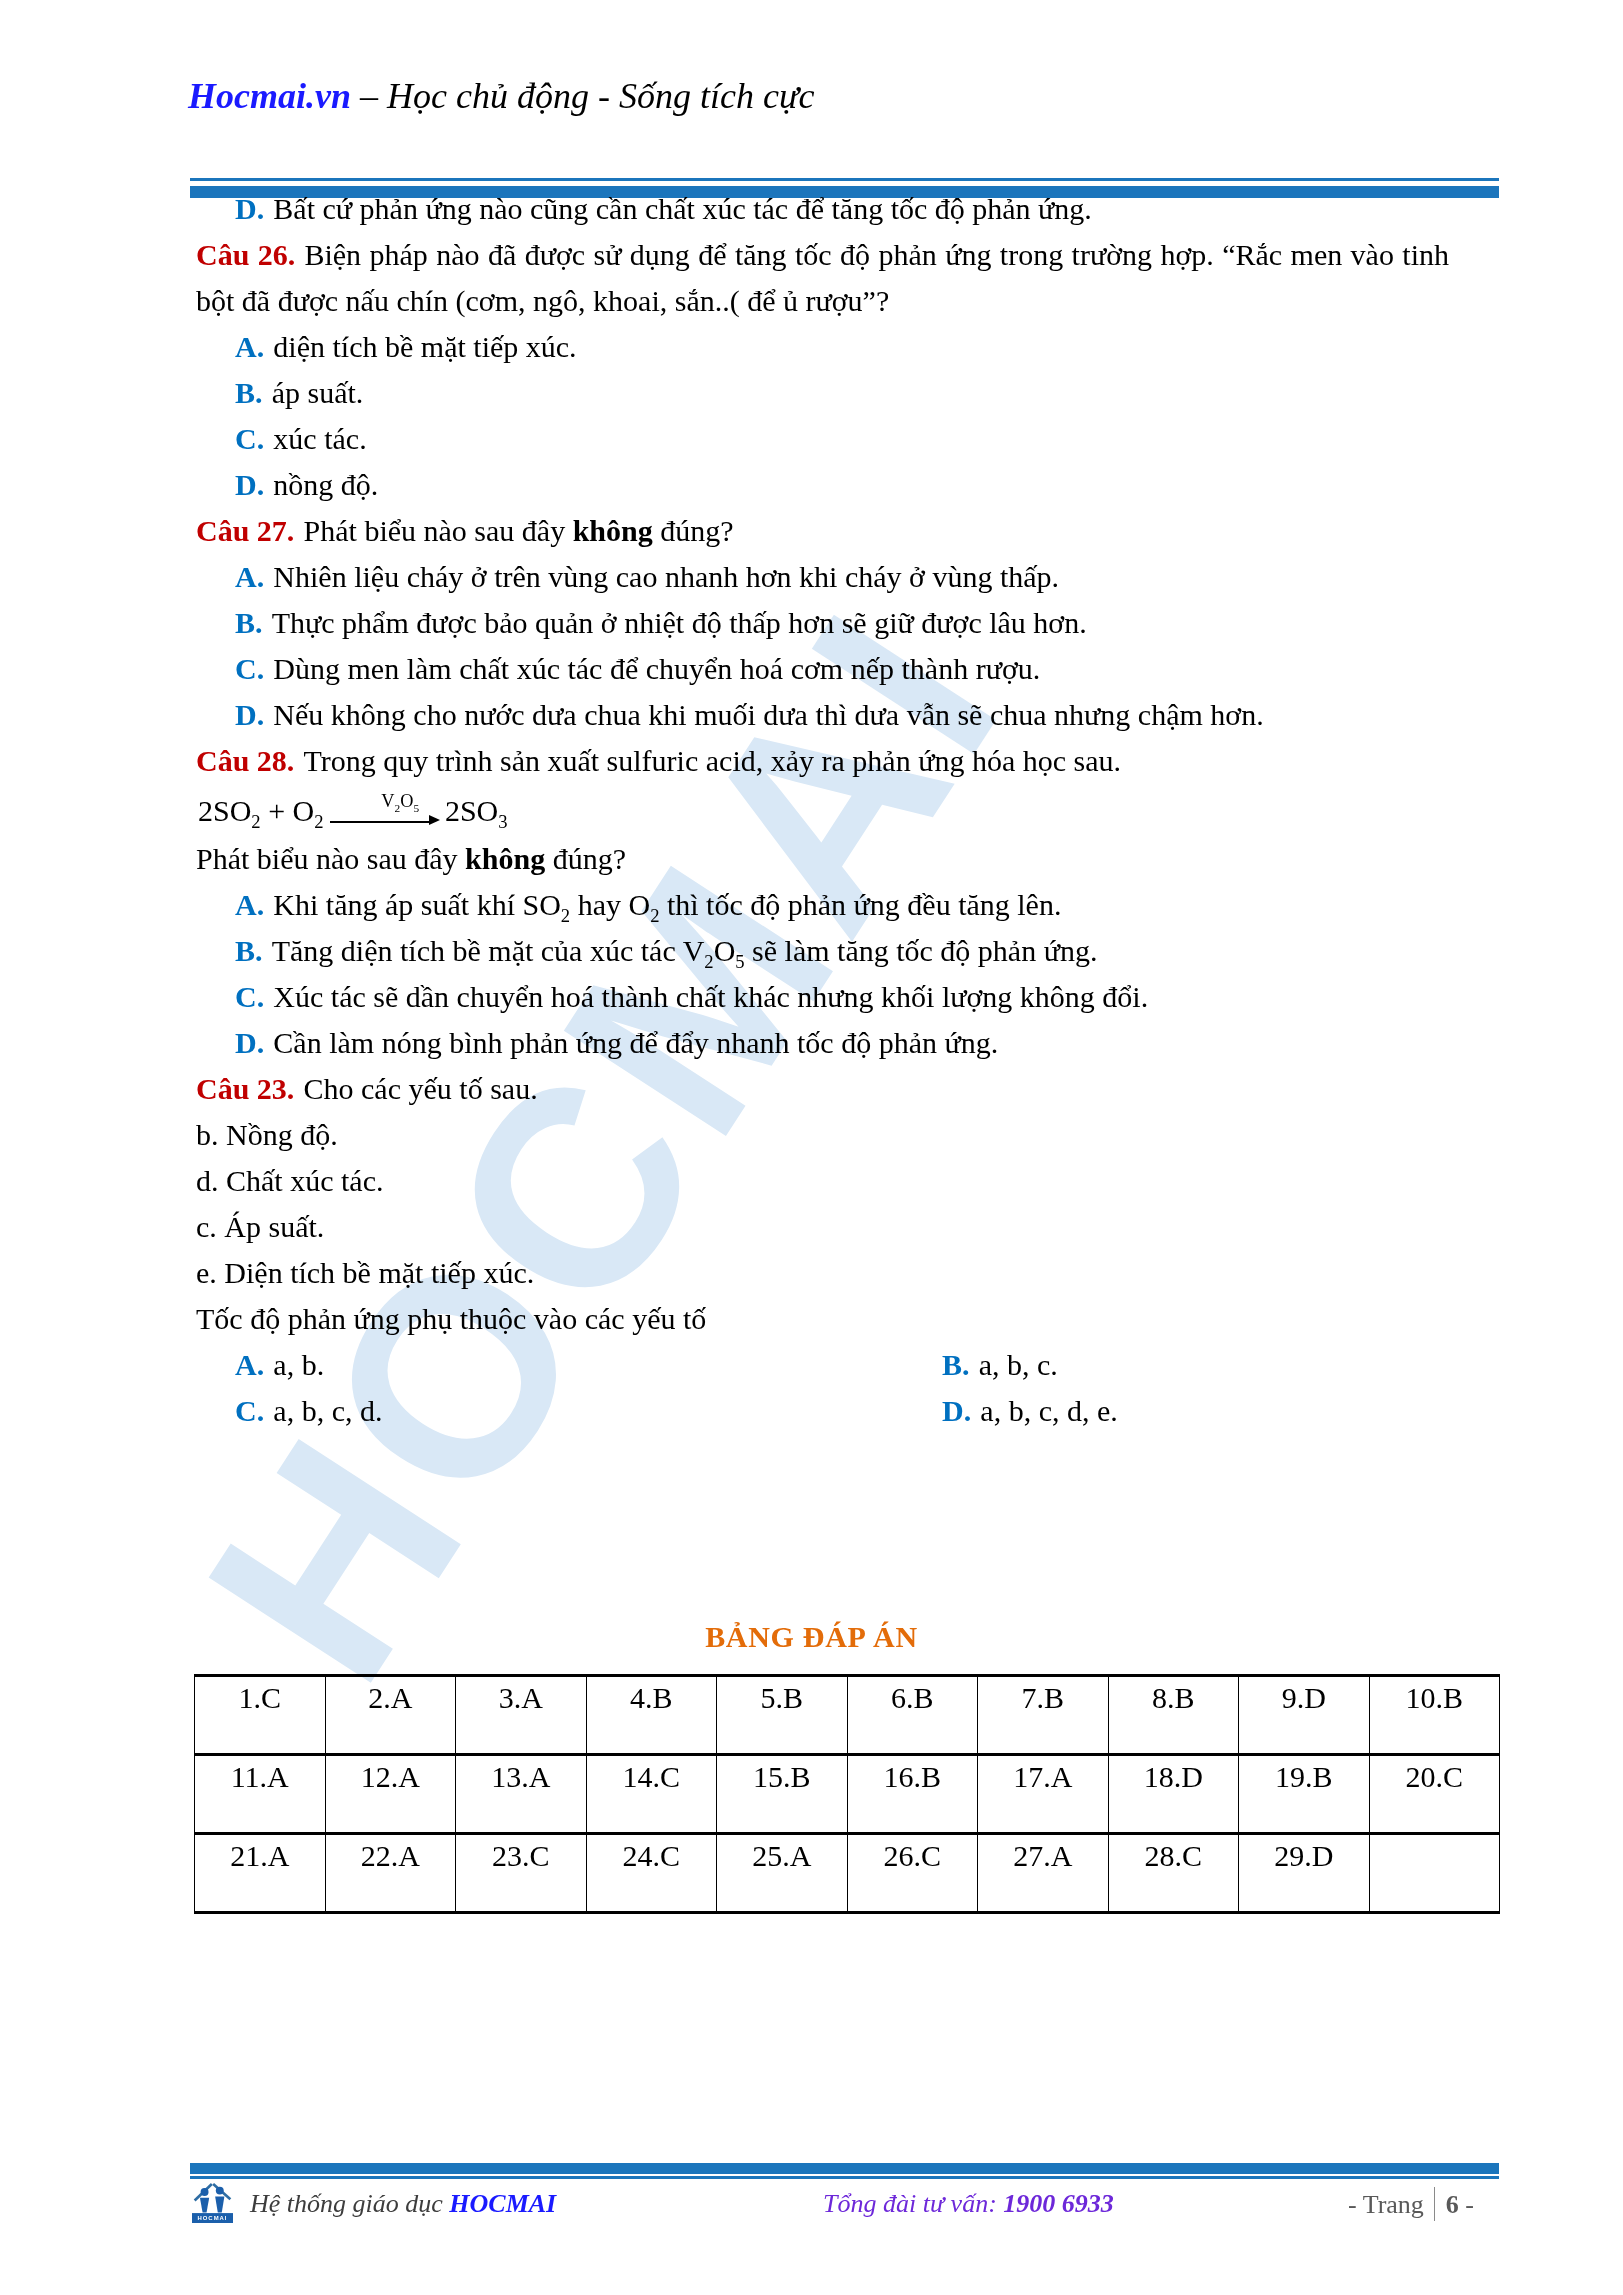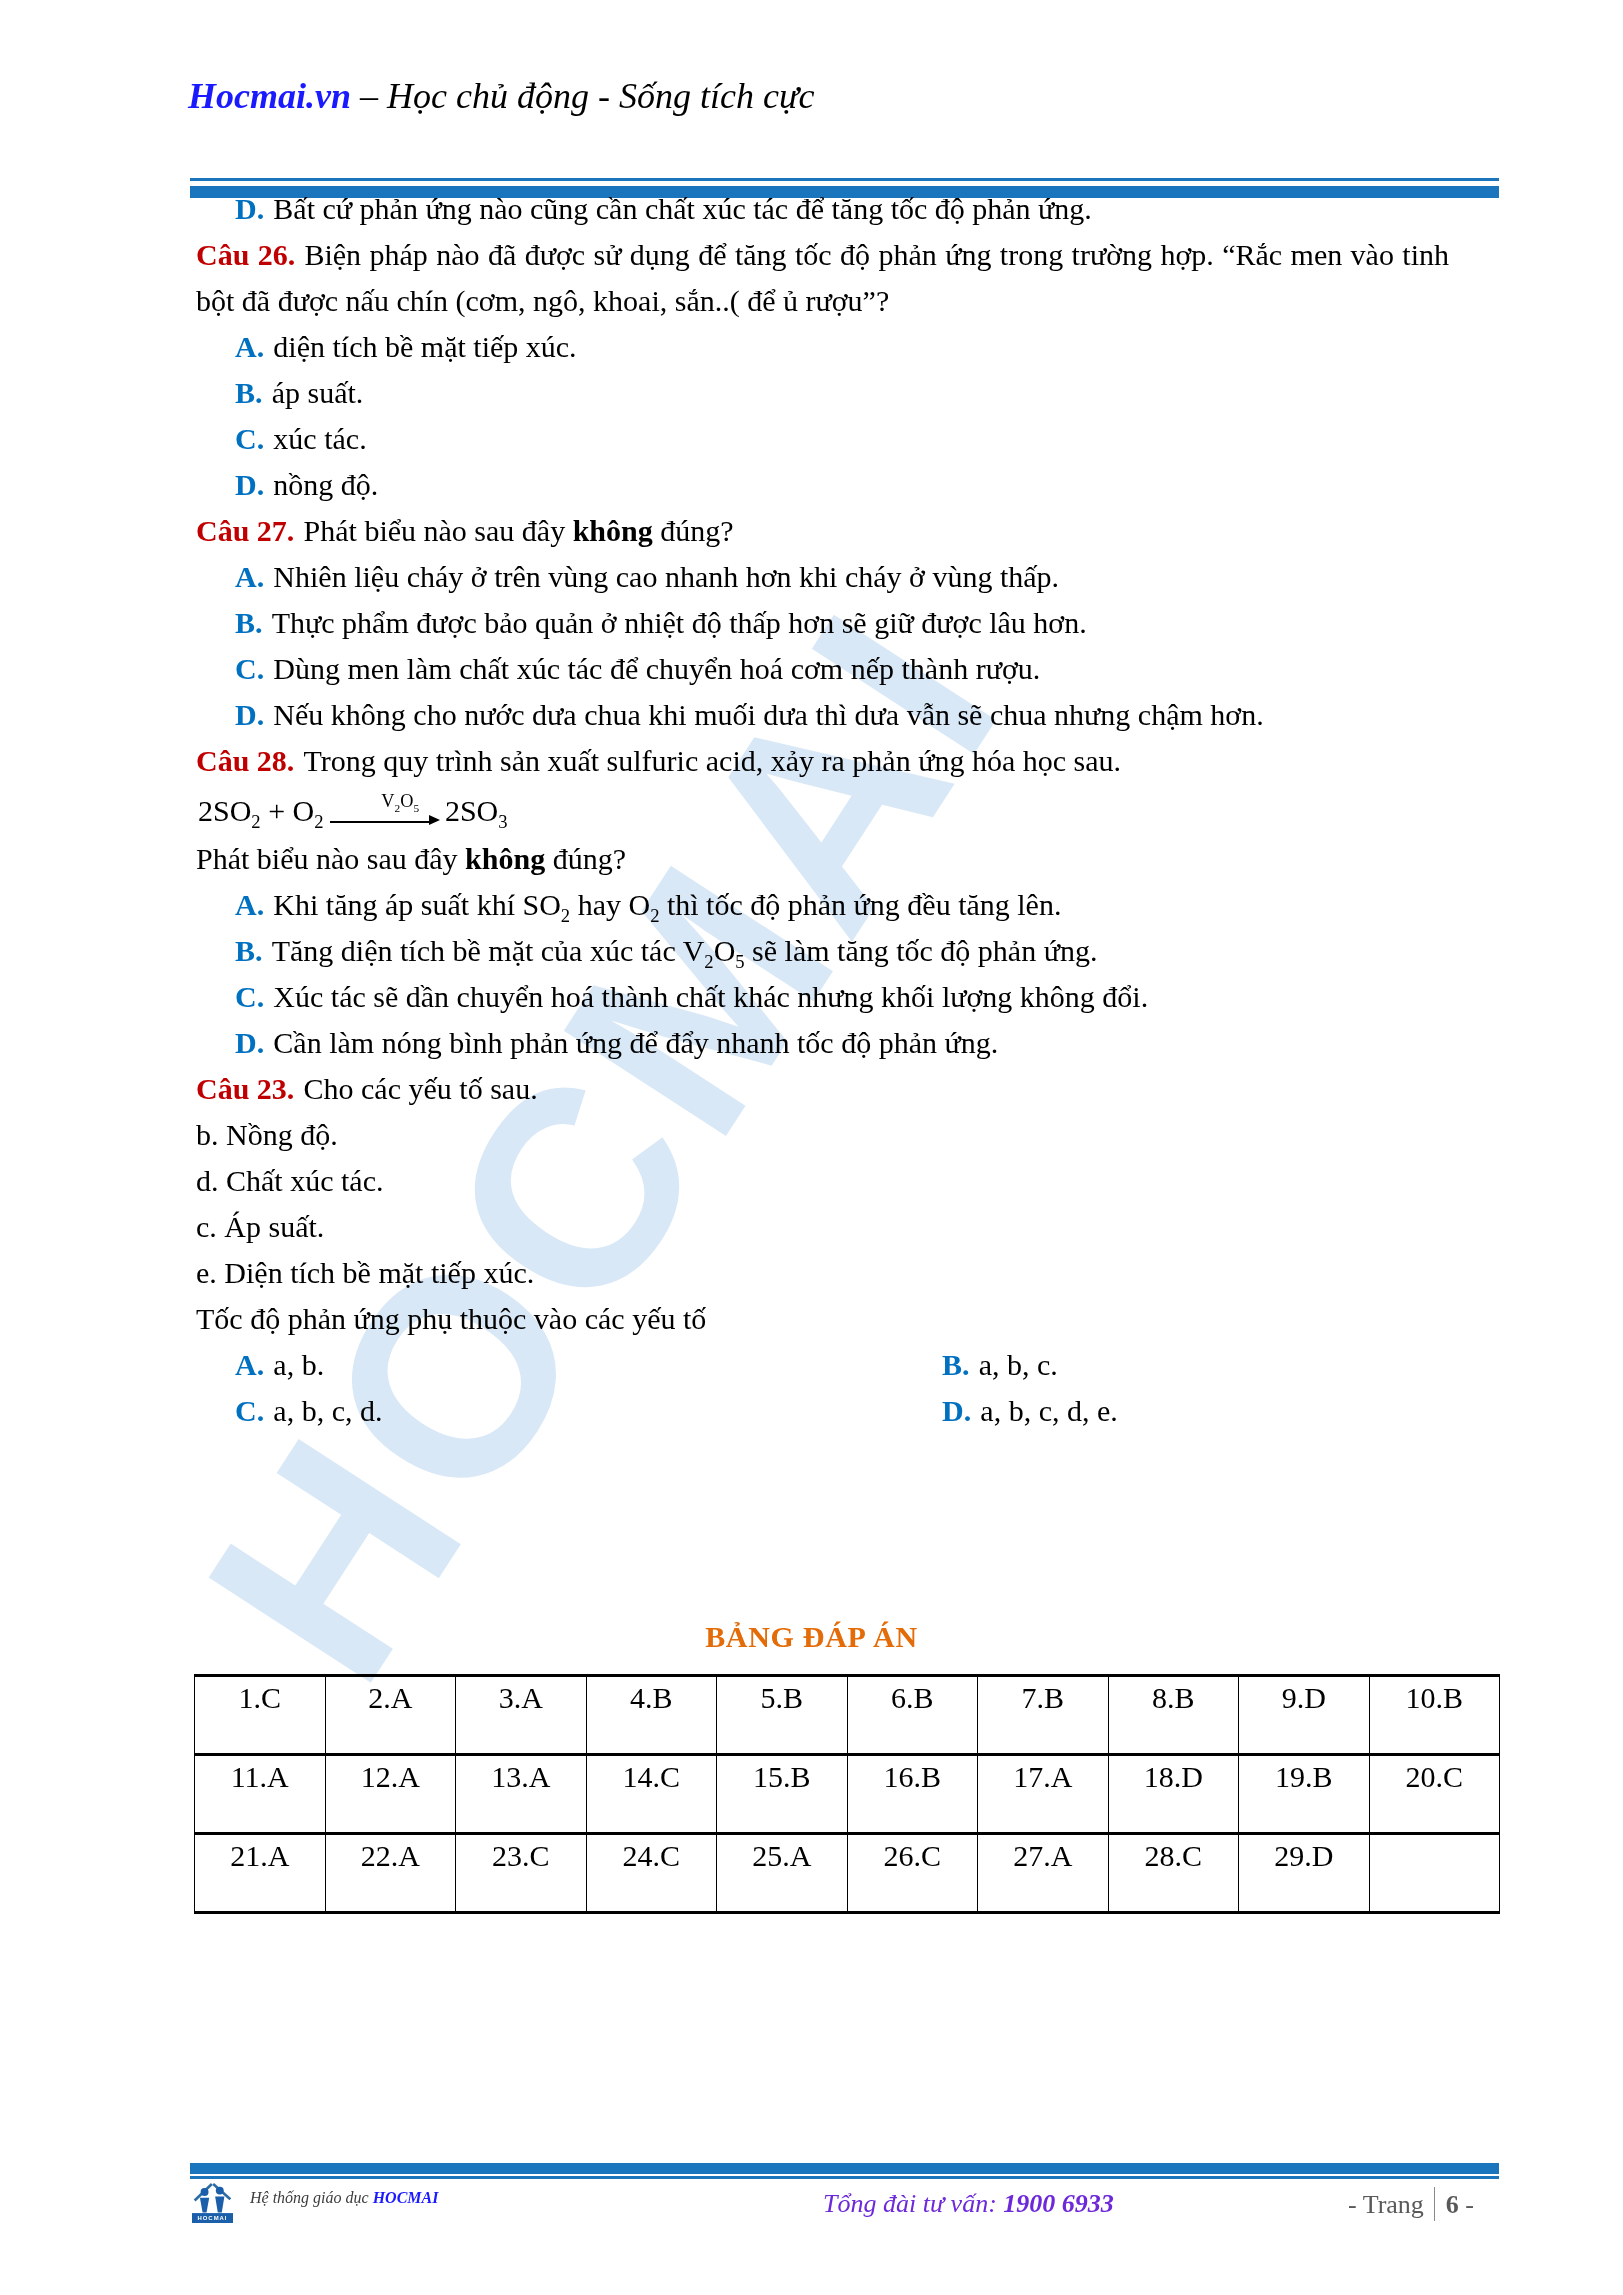--- a/index.html
+++ b/index.html
@@ -45,21 +45,21 @@
   .ans-table{position:absolute;left:194px;top:1674px;width:1306px;
     border-collapse:collapse;table-layout:fixed;font-size:30px}
   .ans-table td{
     border:1.3px solid #000;border-top-width:3.3px;border-bottom-width:3.3px;
     height:71px;vertical-align:top;text-align:center;padding-top:3.9px;
   }
   
   .foot-bar{position:absolute;left:190px;top:2163px;width:1309px;height:11px;background:var(--bar_blue)}
   .foot-thin{position:absolute;left:190px;top:2176px;width:1309px;height:2.6px;background:var(--bar_blue)}
   .foot-logo{position:absolute;left:192px;top:2182px;width:41px;height:41px}
-  .foot-org{position:absolute;left:250px;top:2189px;font-size:16px;font-style:italic;color:#3d3d3d;white-space:nowrap}
+  .foot-org{position:absolute;left:250px;top:2189px;font-size:26px;font-style:italic;color:#3d3d3d;white-space:nowrap}
   .foot-org .org-name{color:var(--brand_blue);font-weight:bold}
   .foot-hotline{position:absolute;left:823px;top:2189px;font-size:26px;font-style:italic;color:#6d28d9;white-space:nowrap}
   .foot-hotline .num{font-weight:bold}
   .foot-page{position:absolute;right:149px;top:2187px;font-size:26px;color:var(--page_gray);white-space:nowrap}
   .foot-page .num{font-weight:bold}
   .pg-sep{display:inline-block;width:0;border-left:1.3px solid #8a8a8a;height:34px;vertical-align:-7.9px;margin:0 10.5px}
 </style>
 </head>
 <body>
 

